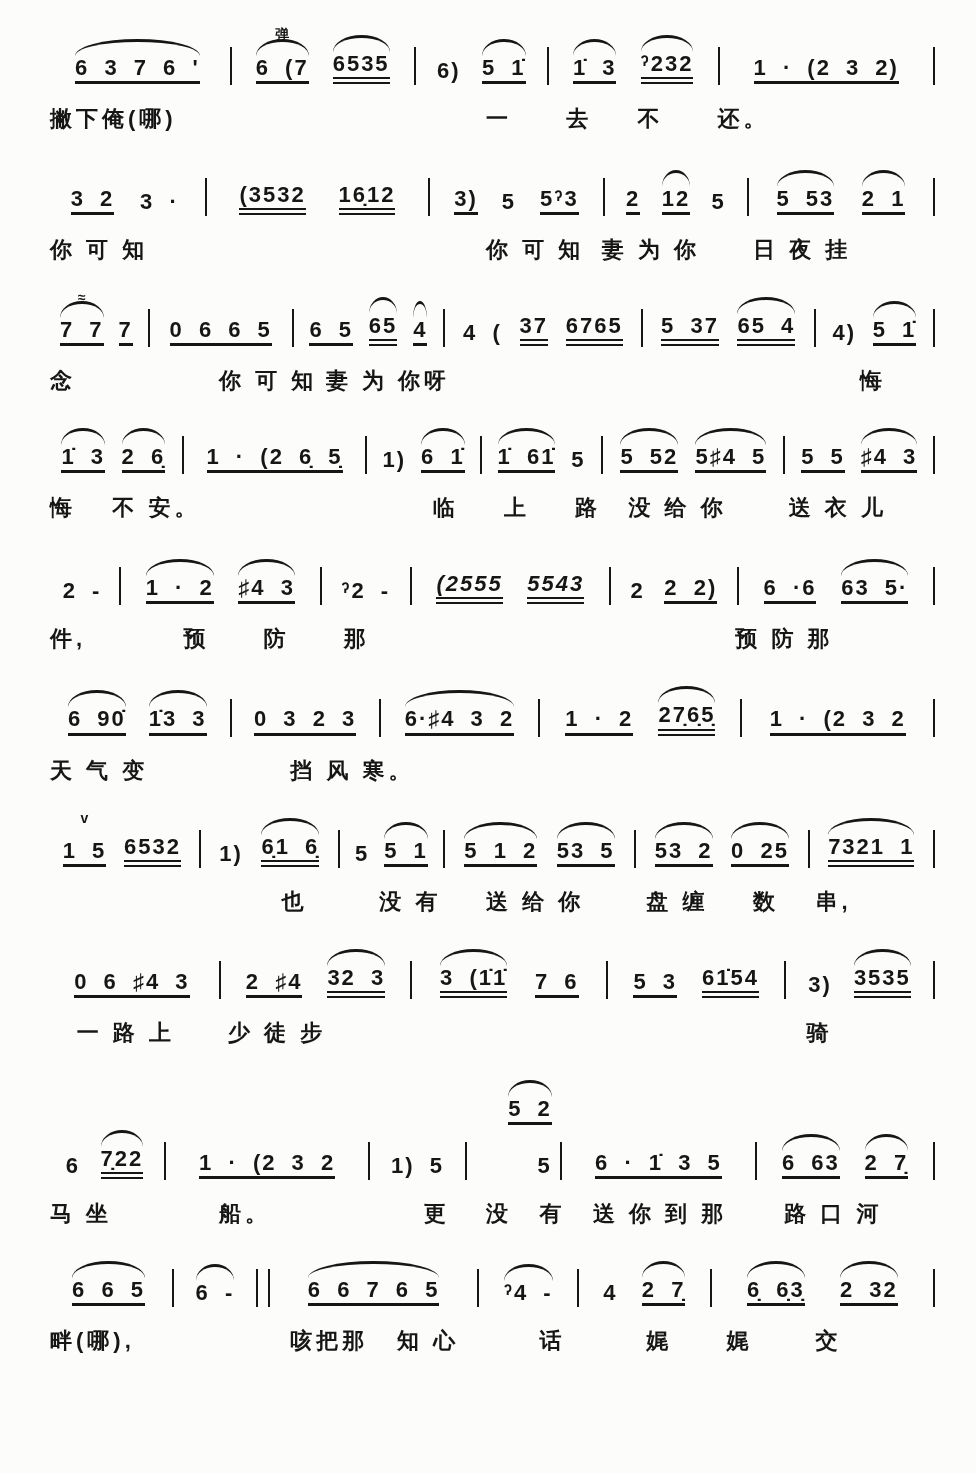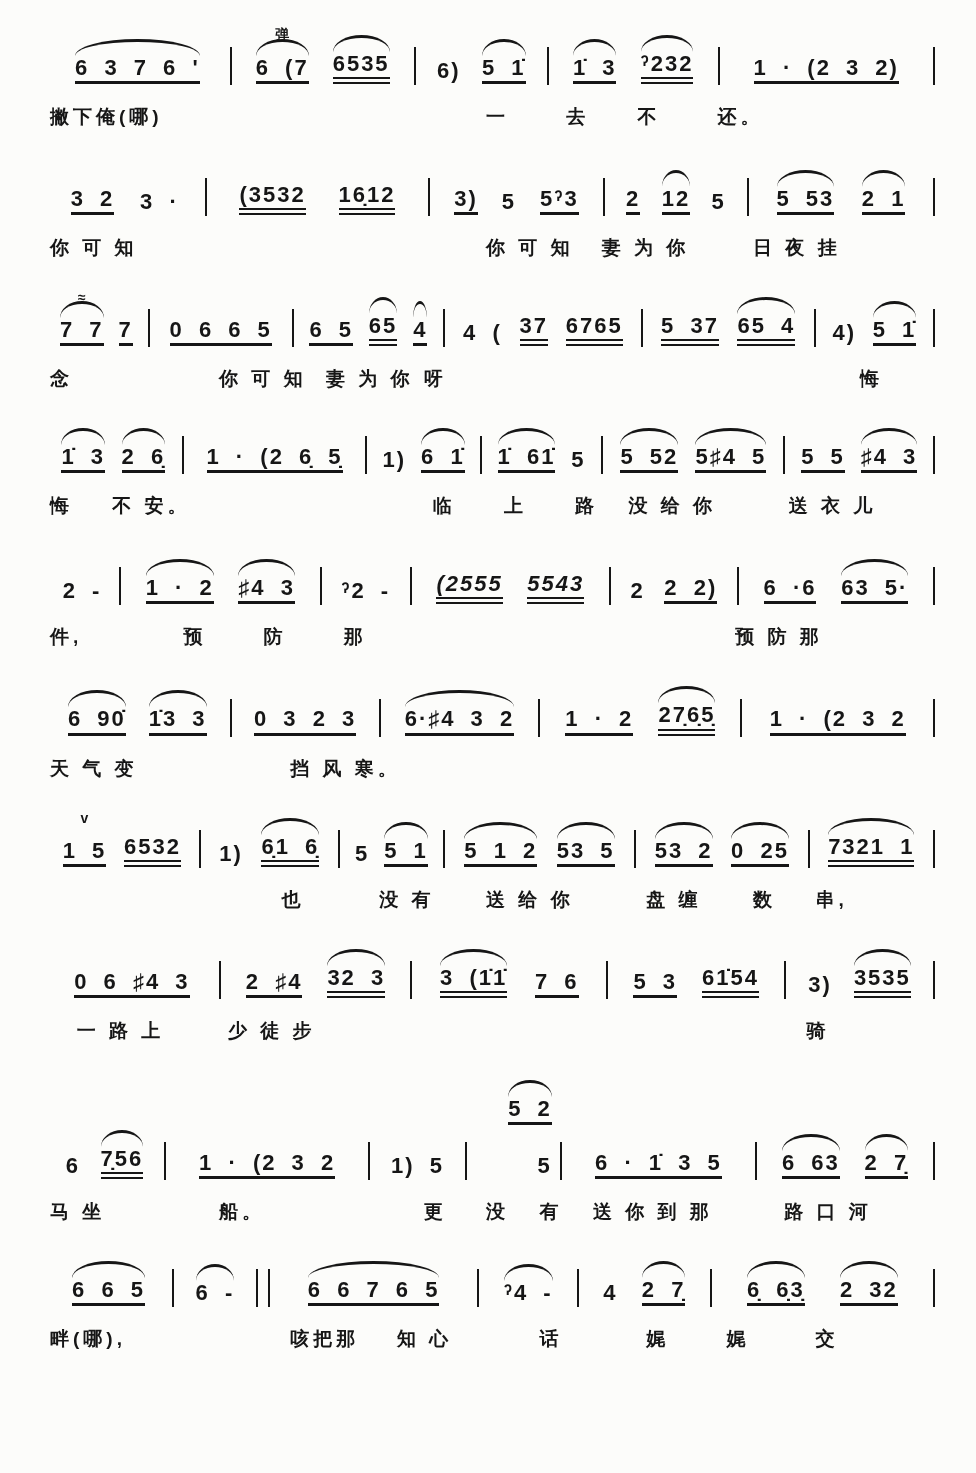--- a/index.html
+++ b/index.html
@@ -33,21 +33,21 @@
     border-top:3px solid #161616;
     border-radius:50% 50% 0 0 / 100% 100% 0 0;
   }
   .orn{
     position:absolute;top:2px;left:50%;transform:translate(-50%,-55%);
     font-weight:700;font-size:14px;letter-spacing:0;white-space:nowrap;
   }
   .lyric-row{position:relative;height:28px;margin-top:15px;}
   .lyr{
     position:absolute;top:0;
-    font-weight:700;font-size:19px;letter-spacing:4px;white-space:pre;
+    font-weight:700;font-size:22px;letter-spacing:4px;white-space:pre;
   }
 </style>
 </head>
 <body>
 
 <div id="score">
     <div class="line">
       <div class="music-row">
         <div class="measure" style="flex-grow: 11;">
           <span class="tok"><span class="arc"></span><span class="notes u1">6 3 7 6 '</span></span>
@@ -342,21 +342,21 @@
       <div class="lyric-row">
         <span class="lyr" style="left: 3%;">一 路 上</span>
         <span class="lyr" style="left: 20%;">少 徒 步</span>
         <span class="lyr" style="left: 85%;">骑</span>
       </div>
     </div>
     <div class="line">
       <div class="music-row">
         <div class="measure" style="flex-grow: 9;">
           <span class="tok"><span class="notes">6</span></span>
-          <span class="tok"><span class="arc"></span><span class="notes u2">7̣56</span></span>
+          <span class="tok"><span class="arc"></span><span class="notes u2">7̣22</span></span>
         </div>
         <div class="bar"></div>
         <div class="measure" style="flex-grow: 12;">
           <span class="tok"><span class="notes u1">1 · (2 3 2</span></span>
         </div>
         <div class="bar"></div>
         <div class="measure" style="flex-grow: 6;">
           <span class="tok"><span class="notes">1) 5</span></span>
         </div>
         <div class="bar"></div>

